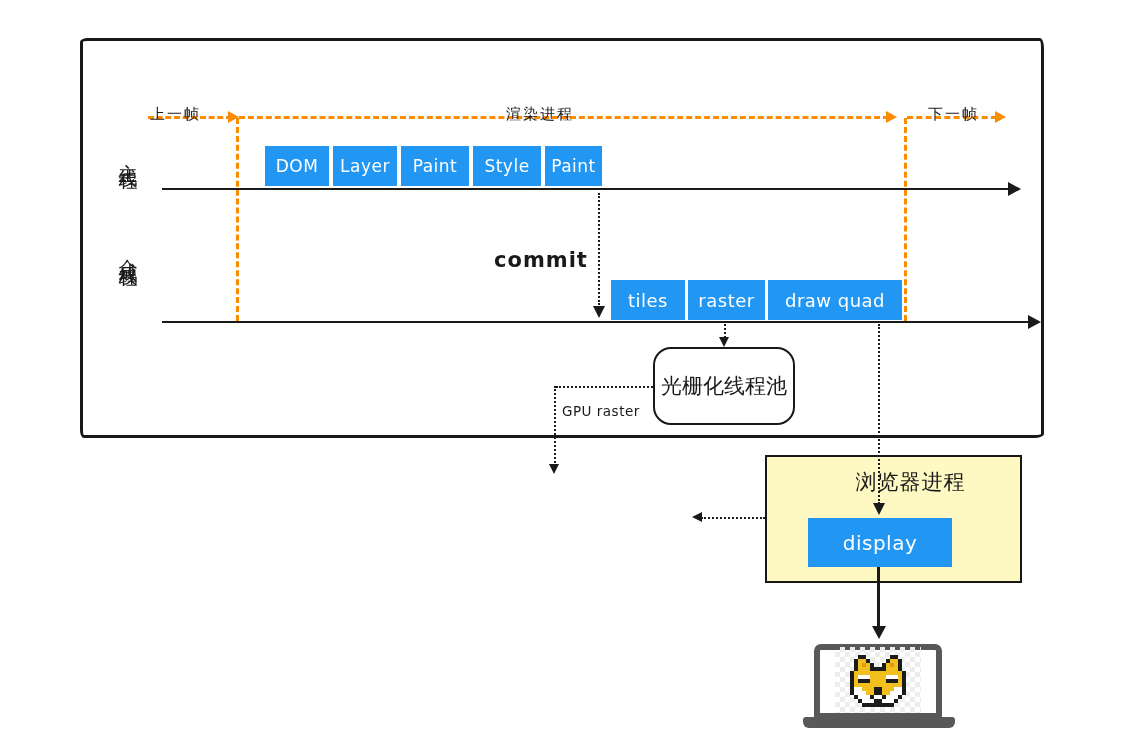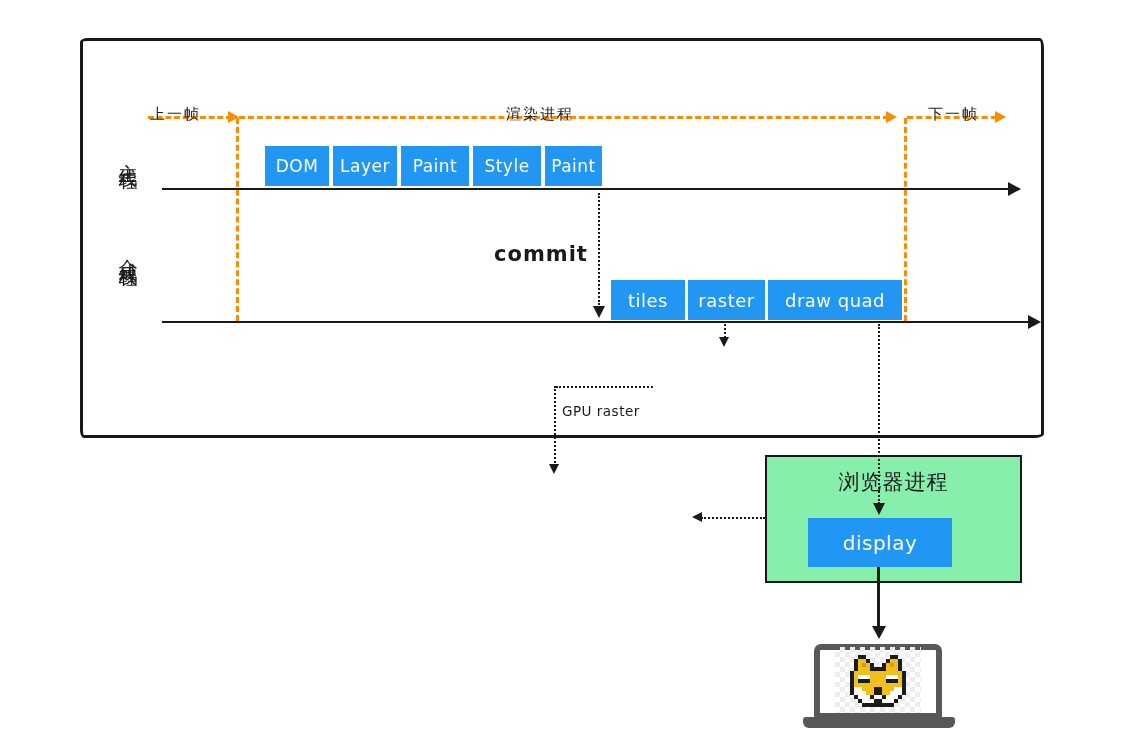--- a/index.html
+++ b/index.html
@@ -37,21 +37,21 @@
 
   .bluebox { background:#2196F3; color:#ffffff; display:flex; align-items:center; justify-content:center;
     font-size:17px; font-weight:500; letter-spacing:0.5px; }
 
   .commit { font-size:21px; font-weight:600; letter-spacing:1px; }
 
   .poolbox { left:653px; top:347px; width:142px; height:78px; background:#fff;
     border:2.5px solid #181818; border-radius:18px; display:flex; align-items:center; justify-content:center;
     font-size:21px; z-index:2; }
 
-  .procbox { background:#86efac; border:2.5px solid #181818; }
+  .procbox { background:#fef9c3; border:2.5px solid #181818;padding-left:17px; }
   .procbox-title { width:100%; text-align:center; font-size:21px; letter-spacing:1px; z-index:2; position:absolute; }
 
   .gpu-raster-lbl { font-size:13.5px; letter-spacing:0.5px; }
 
   
   .laptop-screen { left:814px; top:644px; width:128px; height:75px; background:#ffffff;
     border:6px solid #585858; border-radius:7px 7px 3px 3px; }
   .laptop-base { left:803px; top:717px; width:152px; height:11px; background:#585858; border-radius:3px 3px 6px 6px; }
   .checker { left:835px; top:647px; width:86px; height:66px;
     background-image:
@@ -86,34 +86,37 @@
   <div class="abs vlabel" style="left:116px;top:148px;">主线程</div>
   <div class="abs bline-h" style="left:162px;top:188px;width:850px;"></div>
   <div class="abs bah-r" style="left:1008px;top:182px;"></div>
 
   <div class="abs bluebox" style="left:265px;top:146px;width:64px;height:40px;">DOM</div>
   <div class="abs bluebox" style="left:333px;top:146px;width:64px;height:40px;">Layer</div>
   <div class="abs bluebox" style="left:401px;top:146px;width:68px;height:40px;">Paint</div>
   <div class="abs bluebox" style="left:473px;top:146px;width:68px;height:40px;">Style</div>
   <div class="abs bluebox" style="left:545px;top:146px;width:57px;height:40px;">Paint</div>
 
-  <div class="abs commit" style="left:494px;top:242px;">commit</div>
+  <div class="abs commit" style="left:494px;top:248px;">commit</div>
   <div class="abs bdot-v" style="left:598px;top:193px;height:112px;"></div>
   <div class="abs bah-d" style="left:593px;top:306px;"></div>
 
   <div class="abs vlabel" style="left:116px;top:243px;letter-spacing:4px;">合成线程</div>
   <div class="abs bline-h" style="left:162px;top:321px;width:870px;"></div>
   <div class="abs bah-r" style="left:1028px;top:315px;"></div>
 
   <div class="abs bluebox" style="left:611px;top:280px;width:74px;height:40px;font-size:18px;">tiles</div>
   <div class="abs bluebox" style="left:688px;top:280px;width:77px;height:40px;font-size:18px;">raster</div>
   <div class="abs bluebox" style="left:768px;top:280px;width:134px;height:40px;font-size:18px;">draw quad</div>
 
   <div class="abs bdot-v" style="left:724px;top:324px;height:14px;"></div>
   <div class="abs bah-d-sm" style="left:719px;top:337px;"></div>
+  <div class="abs poolbox">
+    <span>光栅化线程池</span>
+  </div>
 
   <div class="abs bdot-h" style="left:556px;top:386px;width:97px;"></div>
   <div class="abs bdot-v" style="left:554px;top:386px;height:80px;"></div>
   <div class="abs bah-d-sm" style="left:549px;top:464px;"></div>
   <div class="abs gpu-raster-lbl" style="left:562px;top:403px;">GPU raster</div>
 
 
   <div class="abs procbox" style="left:765px;top:455px;width:257px;height:128px;">
     <div class="procbox-title" style="top:11px;">浏览器进程</div>
   </div>

